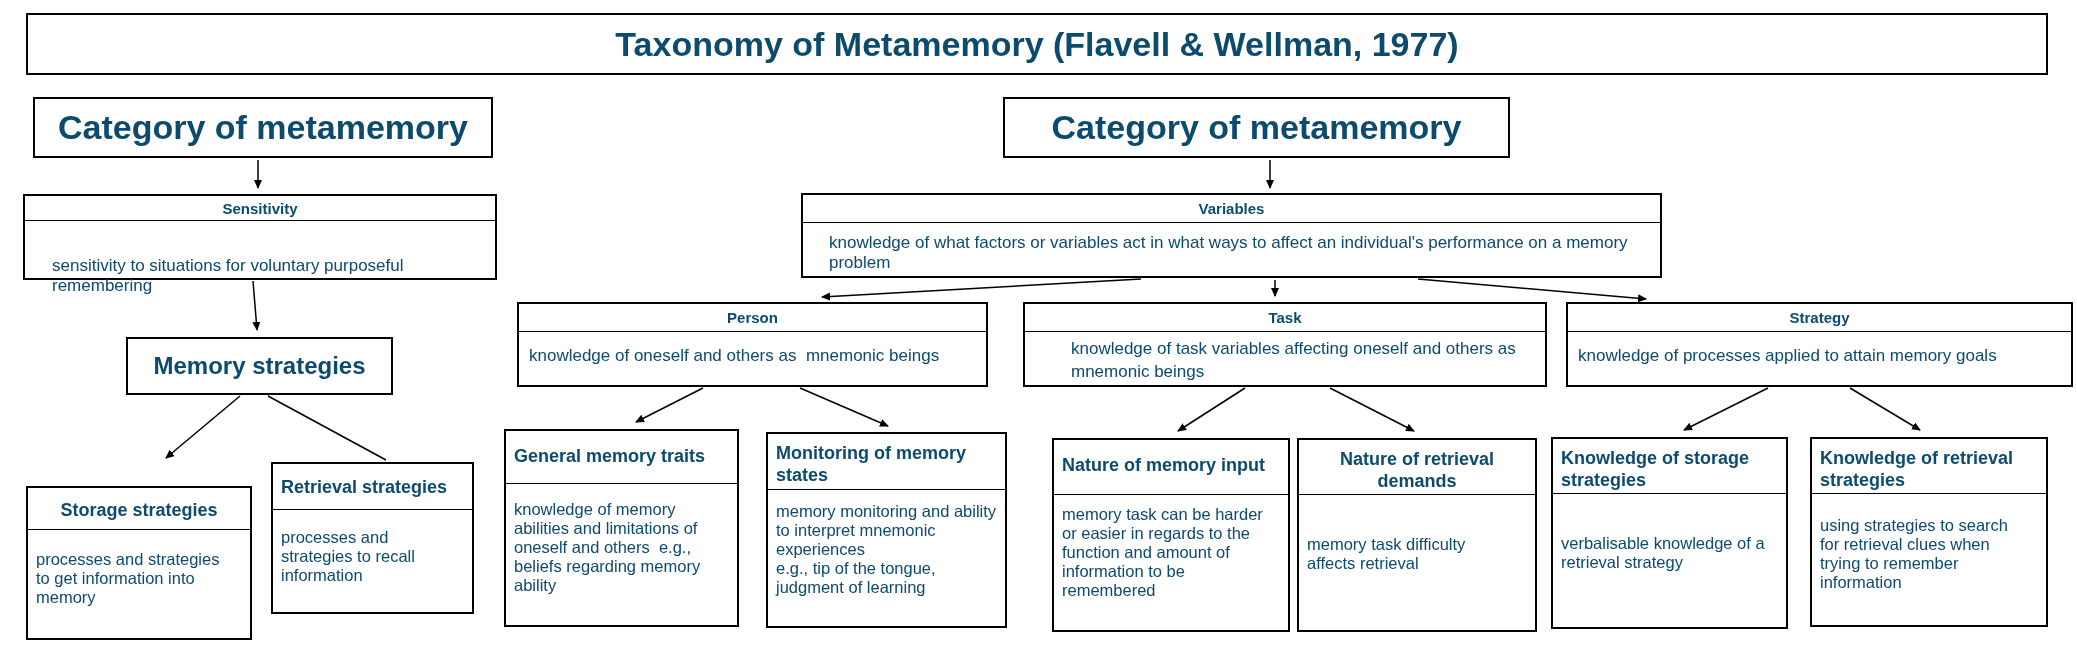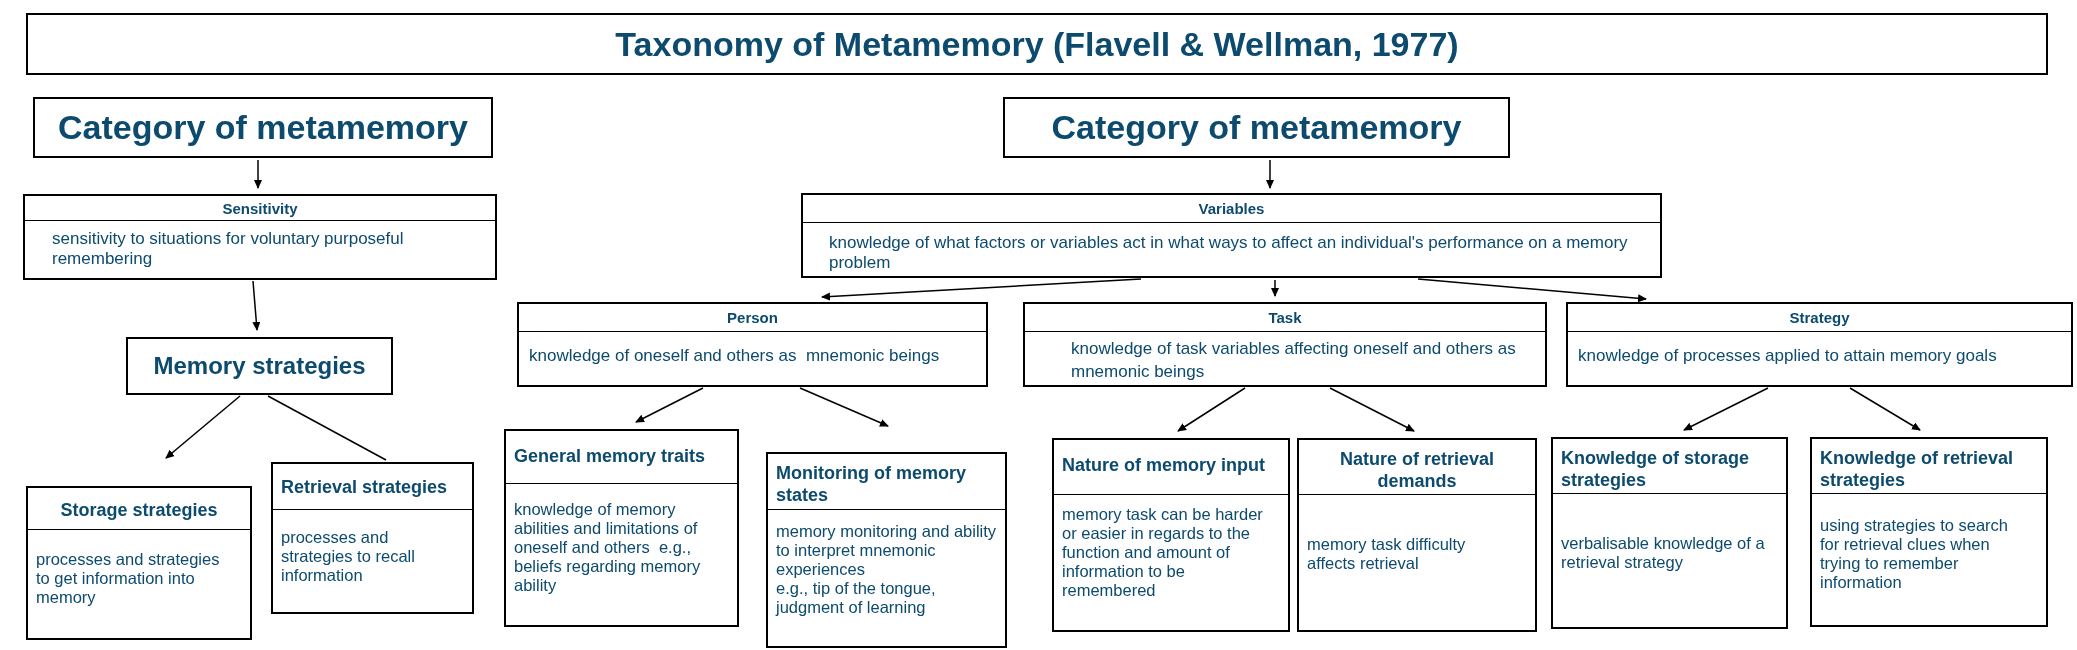--- a/index.html
+++ b/index.html
@@ -17,21 +17,21 @@
   #b-cat-right{left:1003px;top:97px;width:507px;height:61px;}
   
   .node .head{border-bottom:1px solid #000;font-weight:bold;box-sizing:border-box;white-space:pre-wrap;}
   .node .body{font-size:17px;line-height:20px;white-space:pre-wrap;box-sizing:border-box;padding:0 10px;}
   .sect .head{font-size:15px;text-align:center;}
   .small .head{font-size:18px;line-height:22px;}
   .small .body{font-size:16.5px;line-height:19px;padding:0 8px;}
   
   #b-sensitivity{left:23px;top:194px;width:474px;height:86px;}
   #b-sensitivity .head{height:25px;line-height:25px;}
-  #b-sensitivity .body{padding-top:8px;padding-left:27px;}
+  #b-sensitivity .body{padding-top:8px;padding-left:27px;margin-top:27px;}
   #b-variables{left:766px;top:193px;width:861px;height:85px;margin-left:35px;}
   #b-variables .head{height:28px;line-height:28px;}
   #b-variables .body{padding-top:10px;padding-left:26px;}
   #b-memstrat{left:126px;top:337px;width:267px;height:58px;font-size:24px;font-weight:bold;}
   #b-person{left:517px;top:302px;width:471px;height:85px;}
   #b-person .head{height:28px;line-height:28px;}
   #b-person .body{padding-top:14px;}
   #b-task{left:1023px;top:302px;width:524px;height:85px;}
   #b-task .head{height:28px;line-height:28px;}
   #b-task .body{padding-top:5px;line-height:23px;margin-left:36px;}
@@ -41,21 +41,21 @@
   
   #b-storage{left:26px;top:466px;width:226px;height:154px;margin-top:20px;}
   #b-storage .head{height:42px;text-align:center;padding-top:11px;}
   #b-storage .body{padding-top:20px;}
   #b-retrieval{left:271px;top:462px;width:203px;height:152px;}
   #b-retrieval .head{height:46px;padding:12px 0 0 8px;}
   #b-retrieval .body{padding-top:18px;}
   #b-general{left:504px;top:429px;width:235px;height:198px;}
   #b-general .head{height:53px;padding:14px 0 0 8px;}
   #b-general .body{padding-top:16px;}
-  #b-monitor{left:766px;top:432px;width:241px;height:196px;margin-top:20px;}
+  #b-monitor{left:766px;top:432px;width:241px;height:196px;}
   #b-monitor .head{height:56px;padding:8px 8px 0 8px;}
   #b-monitor .body{padding-top:12px;}
   #b-natinput{left:1052px;top:438px;width:238px;height:194px;}
   #b-natinput .head{height:55px;padding:14px 0 0 8px;}
   #b-natinput .body{padding-top:10px;}
   #b-natretr{left:1297px;top:438px;width:240px;height:194px;}
   #b-natretr .head{height:55px;text-align:center;padding-top:8px;}
   #b-natretr .body{padding-top:40px;}
   #b-knowstor{left:1551px;top:437px;width:237px;height:192px;}
   #b-knowstor .head{height:55px;padding:8px 0 0 8px;}

